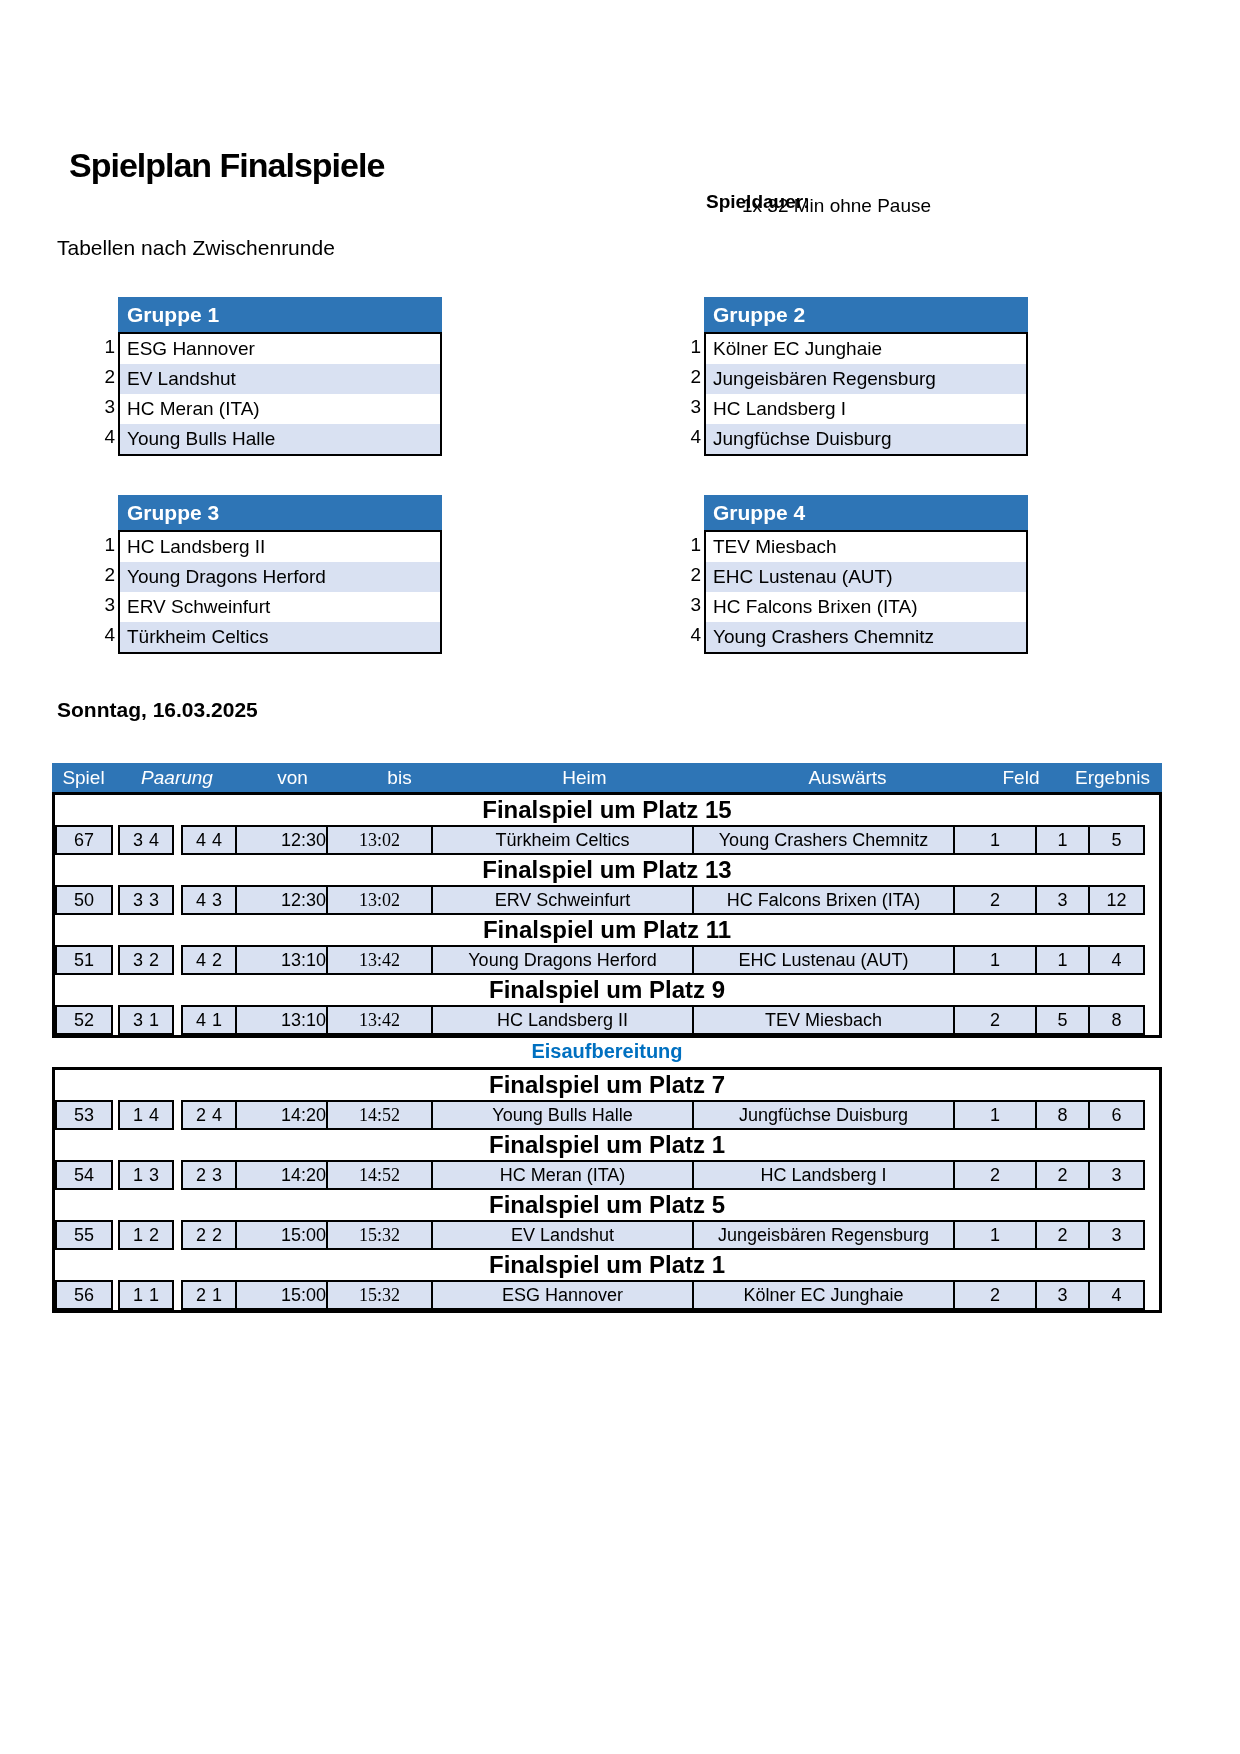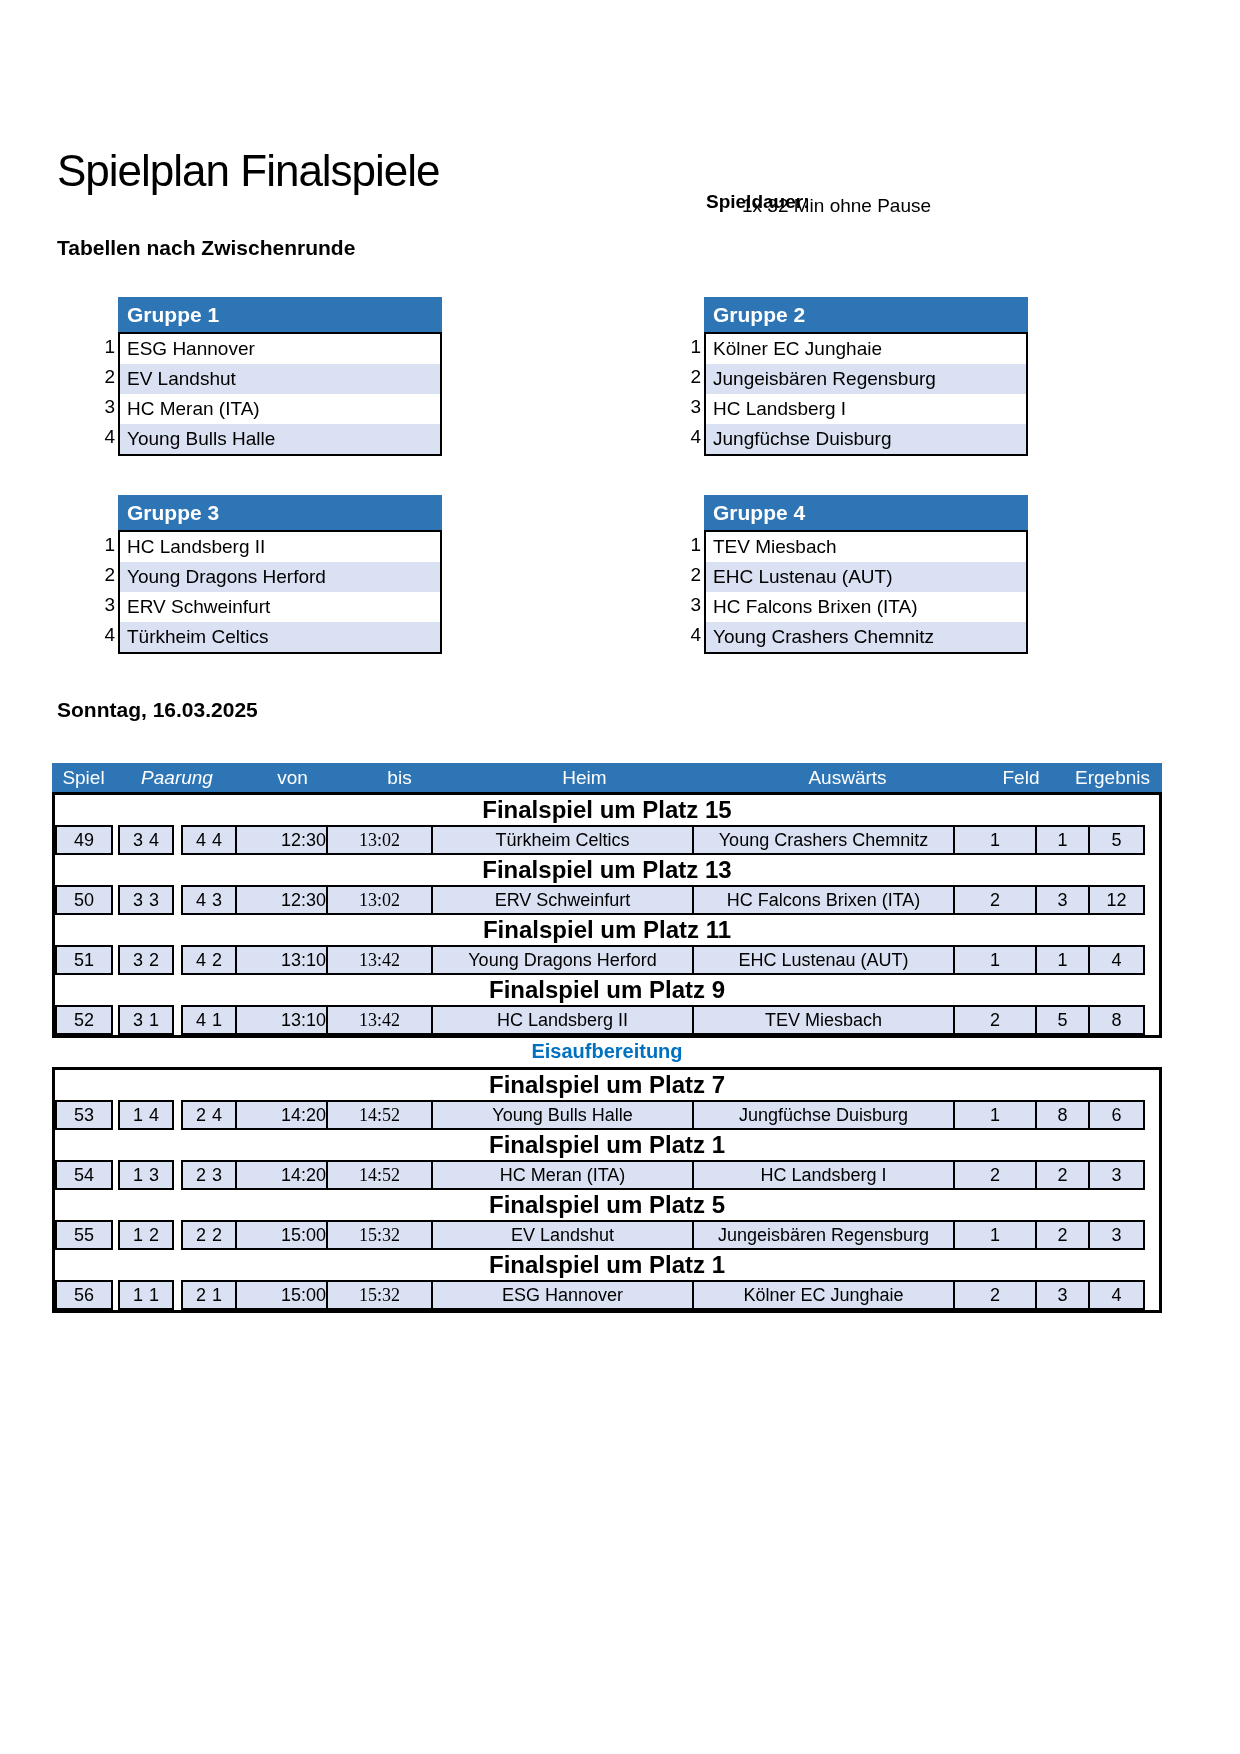--- a/index.html
+++ b/index.html
@@ -1,24 +1,24 @@
 <!DOCTYPE html>
 <html><head>
 <meta charset="utf-8">
 <style>
   html,body{margin:0;padding:0;background:#ffffff;}
   .page{position:relative;width:1240px;height:1754px;background:#ffffff;
         font-family:"Liberation Sans",sans-serif;color:#000;overflow:hidden;}
   .abs{position:absolute;}
 
   
-  .title{left:57px;top:146px;font-size:44px;font-weight:normal;letter-spacing:-1px;}
+  .title{left:69px;top:146px;font-size:34px;font-weight:bold;letter-spacing:-1px;}
   .dur-label{left:706px;top:160px;font-size:19px;font-weight:bold;margin-top:31px;}
   .dur-value{left:742px;top:195px;font-size:19px;}
-  .sub-heading{left:57px;top:236px;font-size:21px;font-weight:bold;}
+  .sub-heading{left:57px;top:236px;font-size:21px;font-weight:normal;}
   .date-heading{left:57px;top:698px;font-size:21px;font-weight:bold;}
 
   
   .group{display:flex;}
   .g1{left:96px;top:297px;}
   .g2{left:682px;top:297px;}
   .g3{left:96px;top:495px;}
   .g4{left:682px;top:495px;}
   .gnums{width:22px;margin-top:35px;}
   .gnum{height:30px;line-height:30px;font-size:19px;text-align:right;padding-right:3px;}
@@ -147,21 +147,21 @@
     <div class="sh sh-bis">bis</div>
     <div class="sh sh-heim">Heim</div>
     <div class="sh sh-ausw">Auswärts</div>
     <div class="sh sh-feld">Feld</div>
     <div class="sh sh-erg">Ergebnis</div>
   </div>
 
   <div class="abs block b1">
     <div class="section-row">Finalspiel um Platz 15</div>
     <div class="grow">
-      <div class="cell c-spiel">49</div>
+      <div class="cell c-spiel">67</div>
       <div class="gap g5"></div>
       <div class="cell c-paar">
           <span>3</span>
           <span>4</span>
         </div>
       <div class="gap g7"></div>
       <div class="cell c-paar">
           <span>4</span>
           <span>4</span>
         </div>

